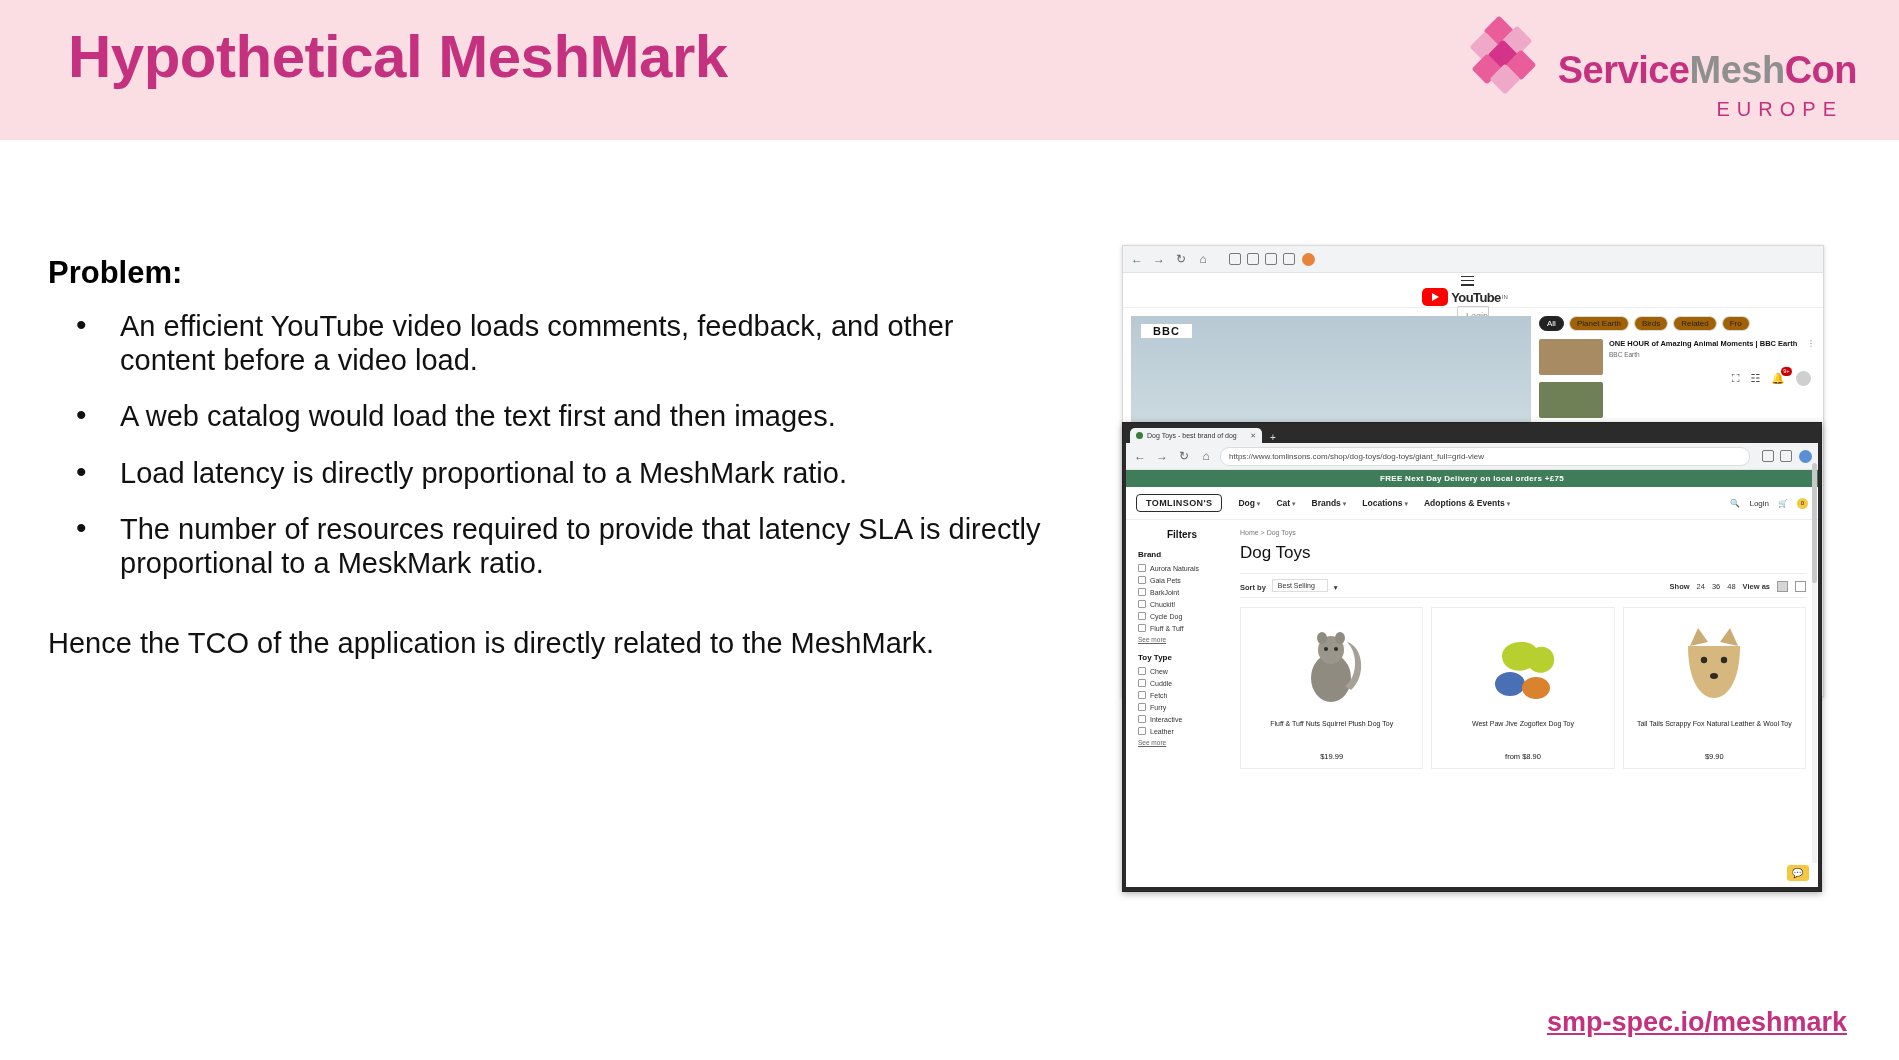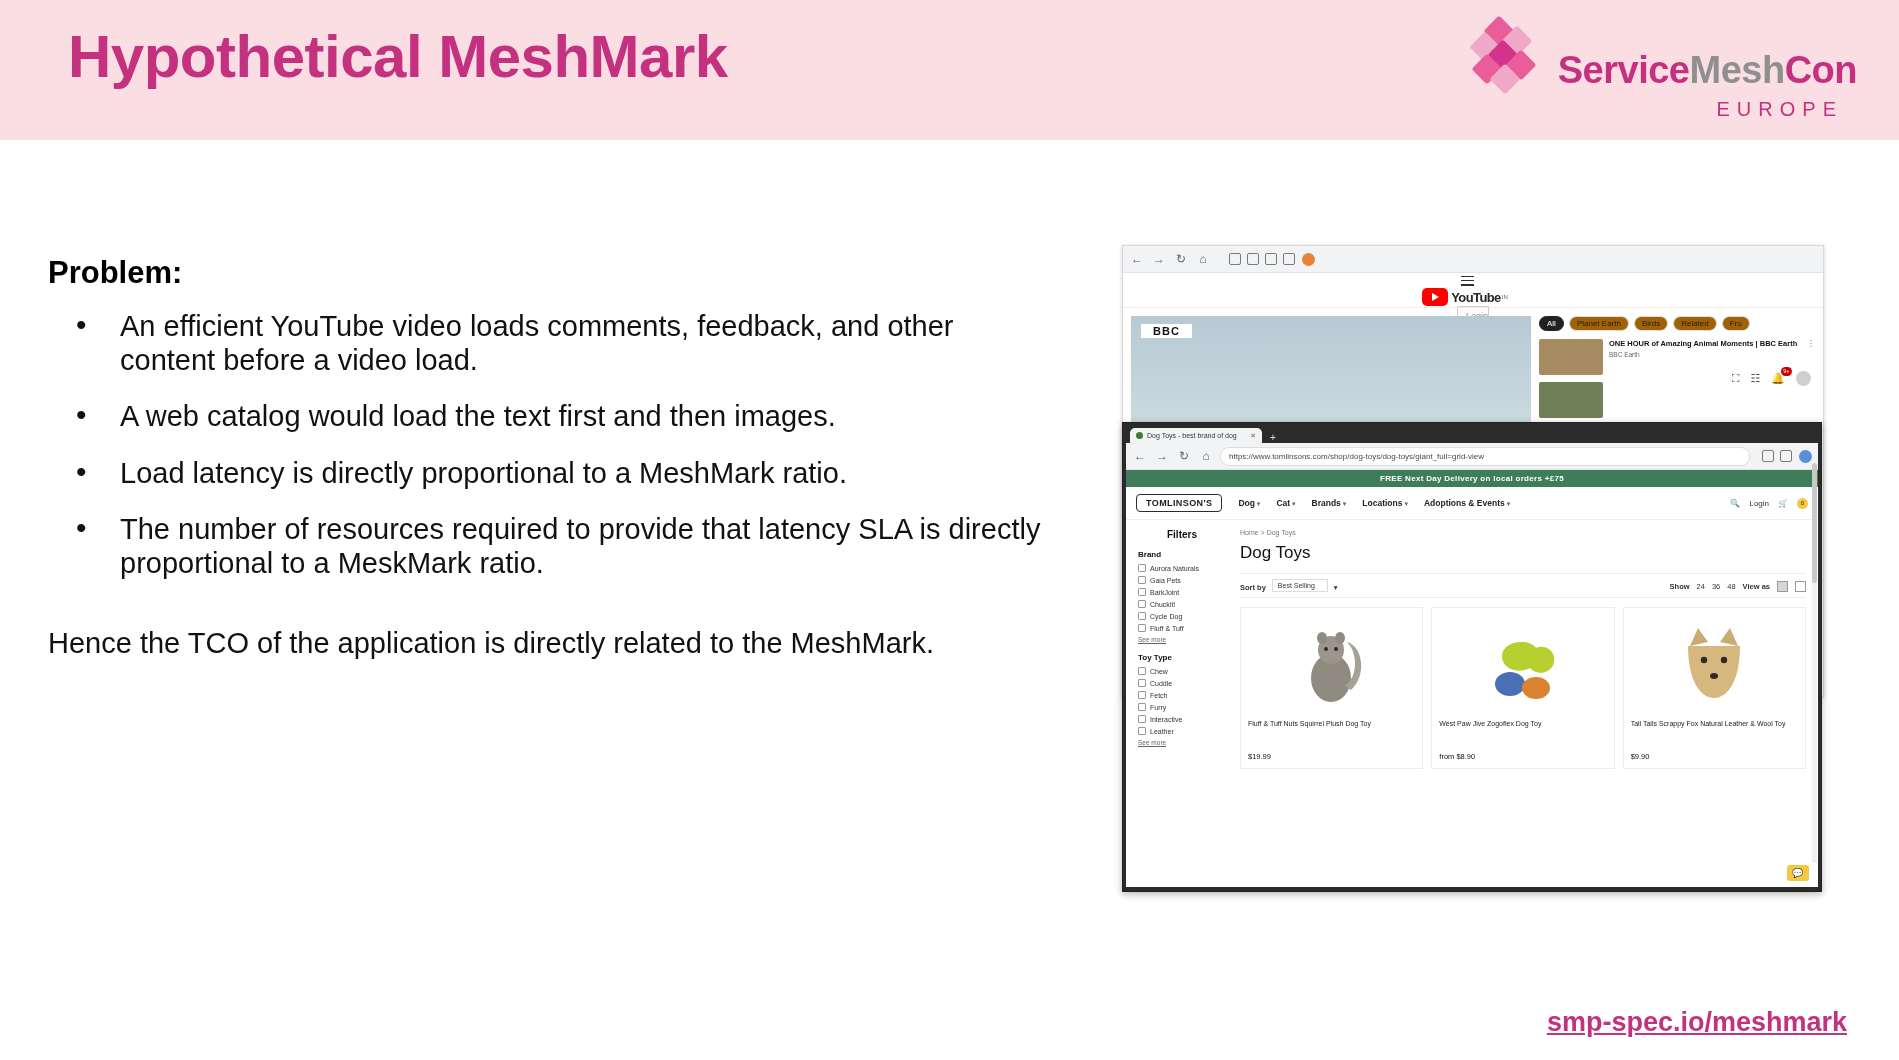--- a/index.html
+++ b/index.html
@@ -577,20 +577,21 @@
     font-size: 7.5px;
   }
   .view-sq {
     width: 9px; height: 9px;
     border: 1px solid #999;
   }
   .view-sq.on { background: #d6d6d6; }
   .grid {
     display: flex;
     gap: 8px;
+    text-align: center;
   }
   .card {
     flex: 1;
     border: 1px solid #ededed;
     padding: 7px;
     box-sizing: border-box;
   }
   .card-img {
     height: 96px;
     display: flex;

